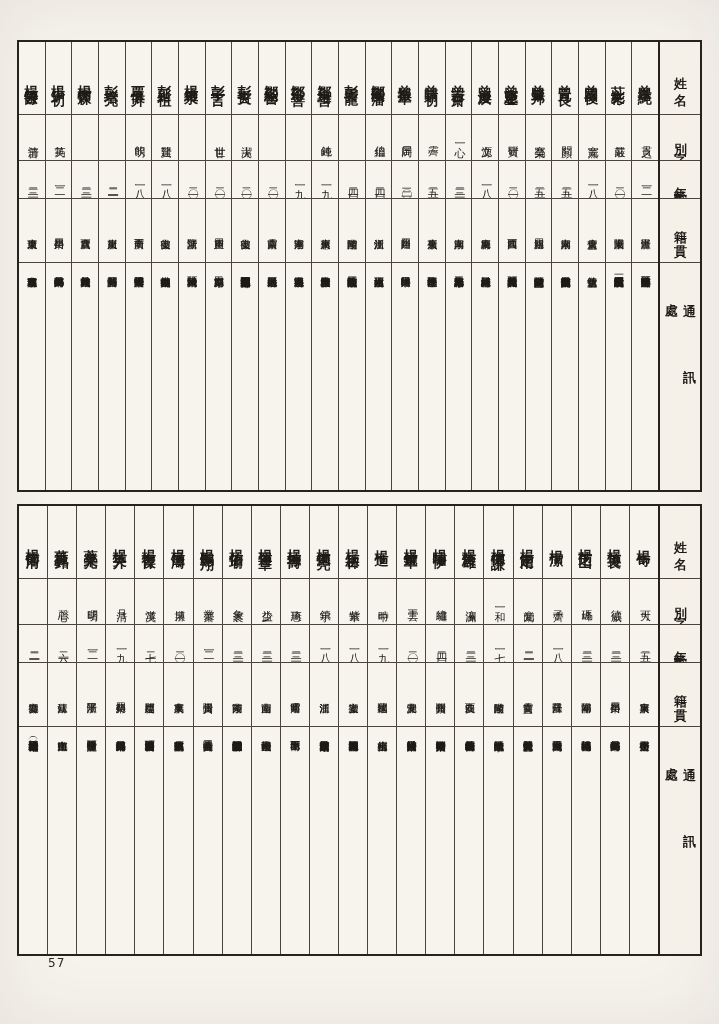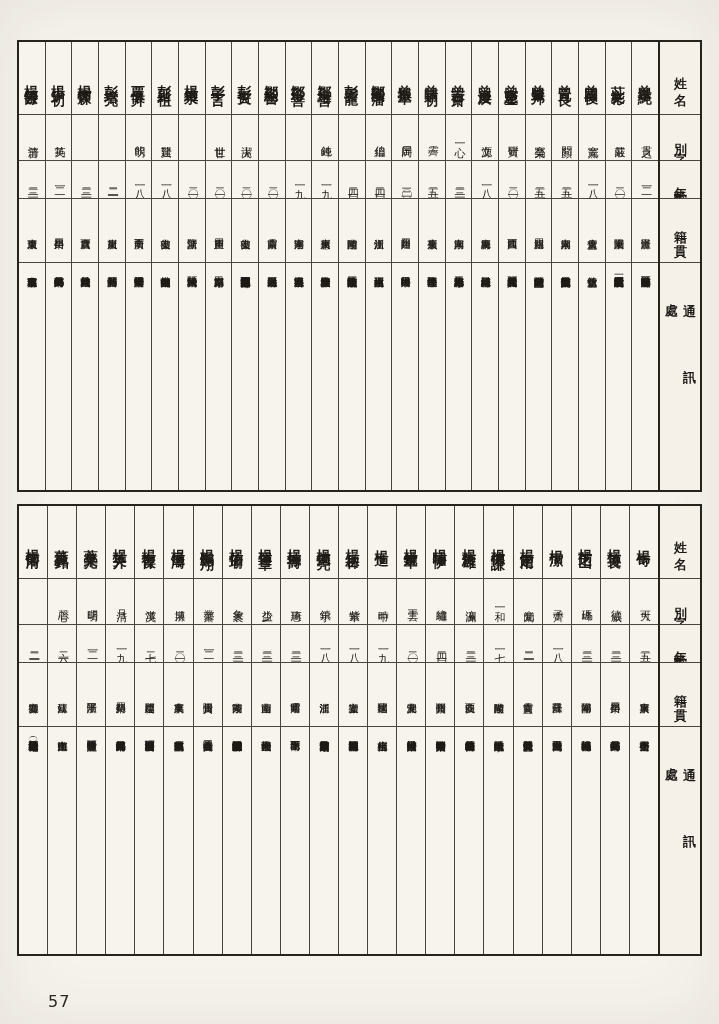--- a/index.html
+++ b/index.html
@@ -52,22 +52,22 @@
     padding-top:6px;letter-spacing:0;
   }
 
   .h-name{height:72px;font-size:13px;font-weight:700;letter-spacing:16px;padding-top:10px;}
   .h-zi{height:46px;font-size:13px;font-weight:700;letter-spacing:8px;padding-top:6px;}
   .h-age{height:38px;font-size:13px;font-weight:700;letter-spacing:4px;padding-top:3px;}
   .h-native{height:64px;font-size:13px;font-weight:700;letter-spacing:14px;padding-top:9px;}
   .h-addr{flex:1;font-size:13px;font-weight:700;letter-spacing:66px;padding-top:30px;}
 
   .page-number{
-    position:absolute;left:48px;top:992px;
-    font-size:16px;color:#2a2620;letter-spacing:1px;
+    position:absolute;left:48px;top:956px;
+    font-size:12px;color:#2a2620;letter-spacing:1px;
   }
 </style>
 </head>
 <body>
 
 <div class="page">
 
   <section class="table top">
     <div class="header-col">
       <div class="hcell h-name">姓名</div>

